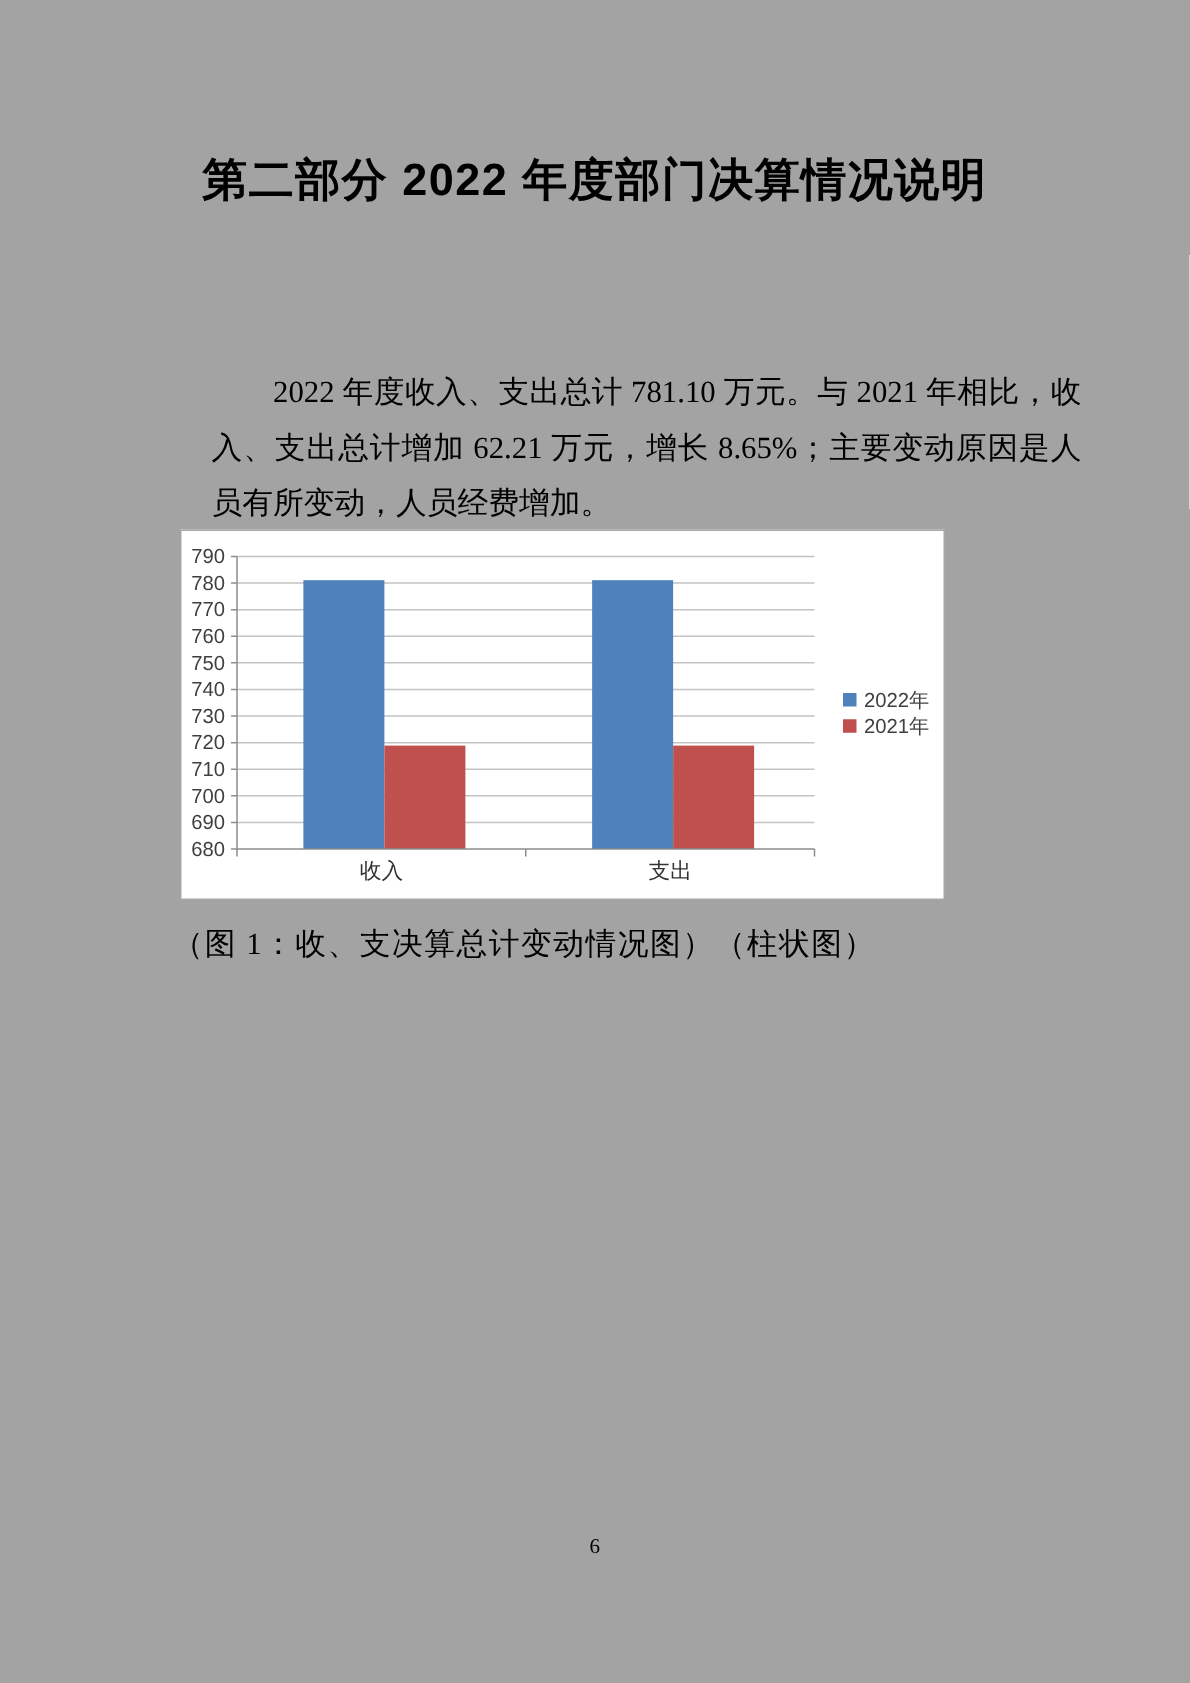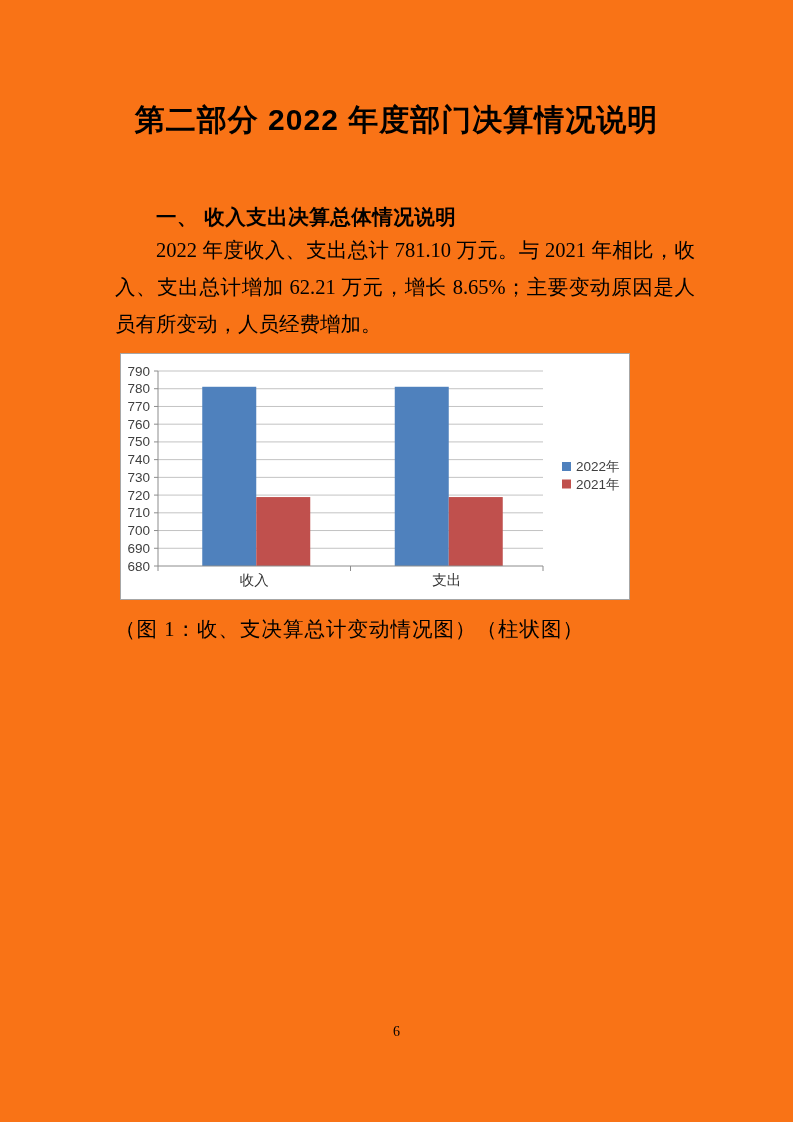--- a/index.html
+++ b/index.html
@@ -1,20 +1,20 @@
 <!DOCTYPE html>
 <html><head>
 <meta charset="utf-8">
 <style>
   html, body { margin: 0; padding: 0; background: #ffffff; }
   .page {
     position: relative;
     width: 793px;
     height: 1122px;
-    background: #f97316;
+    background: #a3a3a3;
     font-family: "Liberation Serif", serif;
     color: #000000;
     overflow: hidden;
   }
   .doc-title {
     position: absolute;
     top: 100px; left: 0; width: 793px;
     margin: 0;
     text-align: center;
     font-family: "Liberation Sans", sans-serif;
@@ -36,21 +36,21 @@
   .sec2 { top: 700px; }
   .body-para {
     position: absolute;
     left: 115px; width: 580px;
     margin: 0;
     font-size: 20.5px;
     line-height: 37px;
     text-align: justify;
     text-indent: 2em;
   }
-  .para1 { top: 232px; }
+  .para1 { top: 244px; margin-left: 26px; }
   .para2 { top: 736px; }
   .chart-frame {
     position: absolute;
     left: 120px; top: 353px;
     width: 508px; height: 245px;
     border: 1px solid #A6A6A6;
     background: #ffffff;
   }
   .chart-frame svg { display: block; }
   .fig-caption {
@@ -68,21 +68,20 @@
     font-family: "Liberation Serif", serif;
   }
 </style>
 </head>
 <body>
 
 <div class="page">
 
   <h1 class="doc-title">第二部分 2022 年度部门决算情况说明</h1>
 
-  <h2 class="sec-heading sec1">一、 收入支出决算总体情况说明</h2>
 
   <p class="body-para para1">2022 年度收入、支出总计 781.10 万元。与 2021 年相比，收入、支出总计增加 62.21 万元，增长 8.65%；主要变动原因是人员有所变动，人员经费增加。</p>
 
   <div class="chart-frame">
     <svg id="chart-svg" width="508" height="244" viewBox="0 0 508 244">
         <line x1="33" y1="212" x2="37" y2="212" stroke="#8C8C8C" stroke-width="1"></line>
         <text x="29" y="216.5" text-anchor="end" font-family="&quot;Liberation Sans&quot;, sans-serif" font-size="13.5" fill="#3F3F3F">680</text>
         <line x1="37" y1="194.27272727272728" x2="422" y2="194.27272727272728" stroke="#C3C3C3" stroke-width="1"></line>
         <line x1="33" y1="194.27272727272728" x2="37" y2="194.27272727272728" stroke="#8C8C8C" stroke-width="1"></line>
         <text x="29" y="198.77272727272728" text-anchor="end" font-family="&quot;Liberation Sans&quot;, sans-serif" font-size="13.5" fill="#3F3F3F">690</text>

